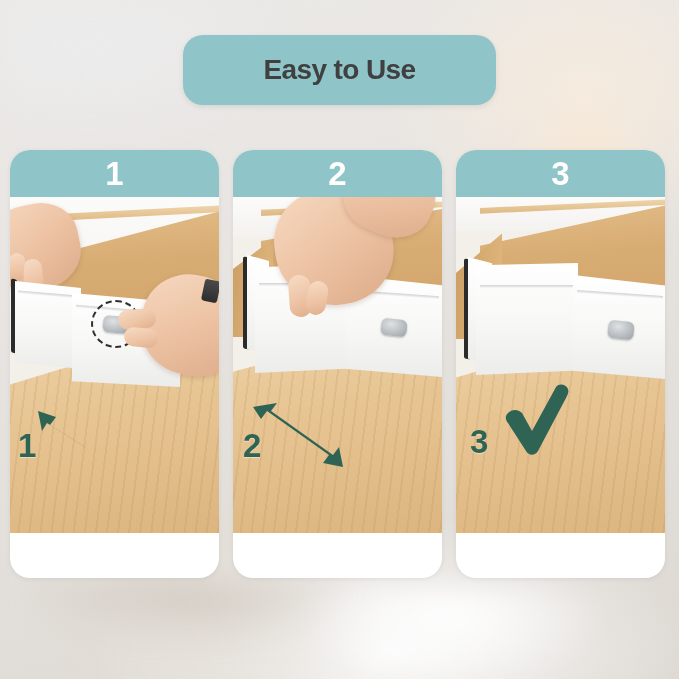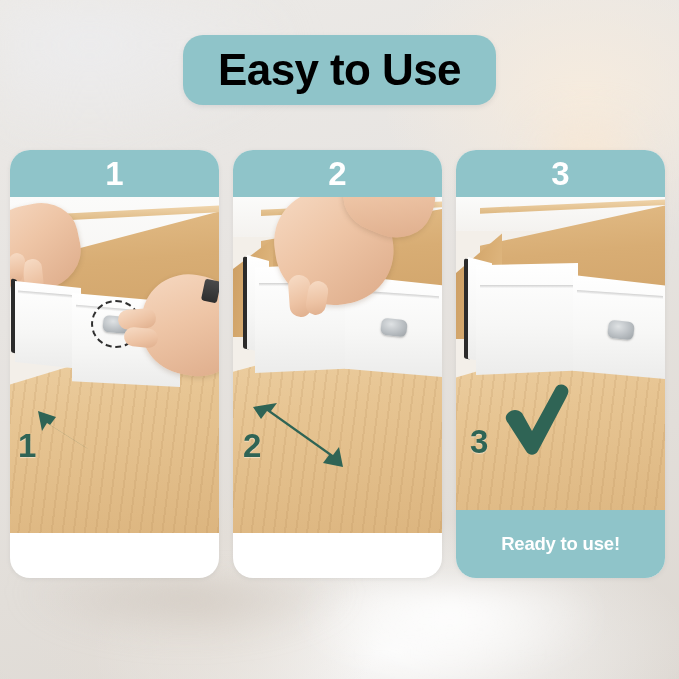--- a/index.html
+++ b/index.html
@@ -59,22 +59,22 @@
   #title-banner {
     position:absolute;
     left:183px; top:35px;
     width:313px; height:70px;
     background:#8fc4c9;
     border-radius:20px;
     display:flex; align-items:center; justify-content:center;
     box-shadow:0 2px 5px rgba(110,120,122,.16);
   }
   #title-banner .title-text {
-    color:#000000;
-    font-size:44px;
+    color:#404040;
+    font-size:28px;
     font-weight:bold;
     letter-spacing:-0.6px;
     line-height:1;
     white-space:nowrap;
   }
 
   
   .panel {
     position:absolute;
     top:150px;
@@ -349,18 +349,15 @@
         <div class="divider-groove" style="left:121px; top:96px; width:86px; height:3px; transform:skewY(4deg);"></div>
         <div class="grip-button" style="left:152px; top:124px; width:26px; height:18px; transform:rotate(6deg);"></div>
 
         <svg class="annot-svg" style="left:46px; top:186px;" width="72" height="76" viewBox="0 0 72 76">
           <path d="M6,30 C10,26 16,26 20,30 L30,48 L54,4 C57,0 64,1 66,6 C67,9 66,11 64,15 L36,68 C33,73 27,73 24,68 L6,40 C3,36 3,33 6,30 Z" fill="#2f6455"></path>
         </svg>
         <span class="annot-number" style="left:14px; top:228px;">3</span>
       </div>
     </div>
 
-    <div class="panel-caption">
-      <span class="caption-text">Ready to use!</span>
-    </div>
   </div>
 
 </div>
 
 </body></html>

